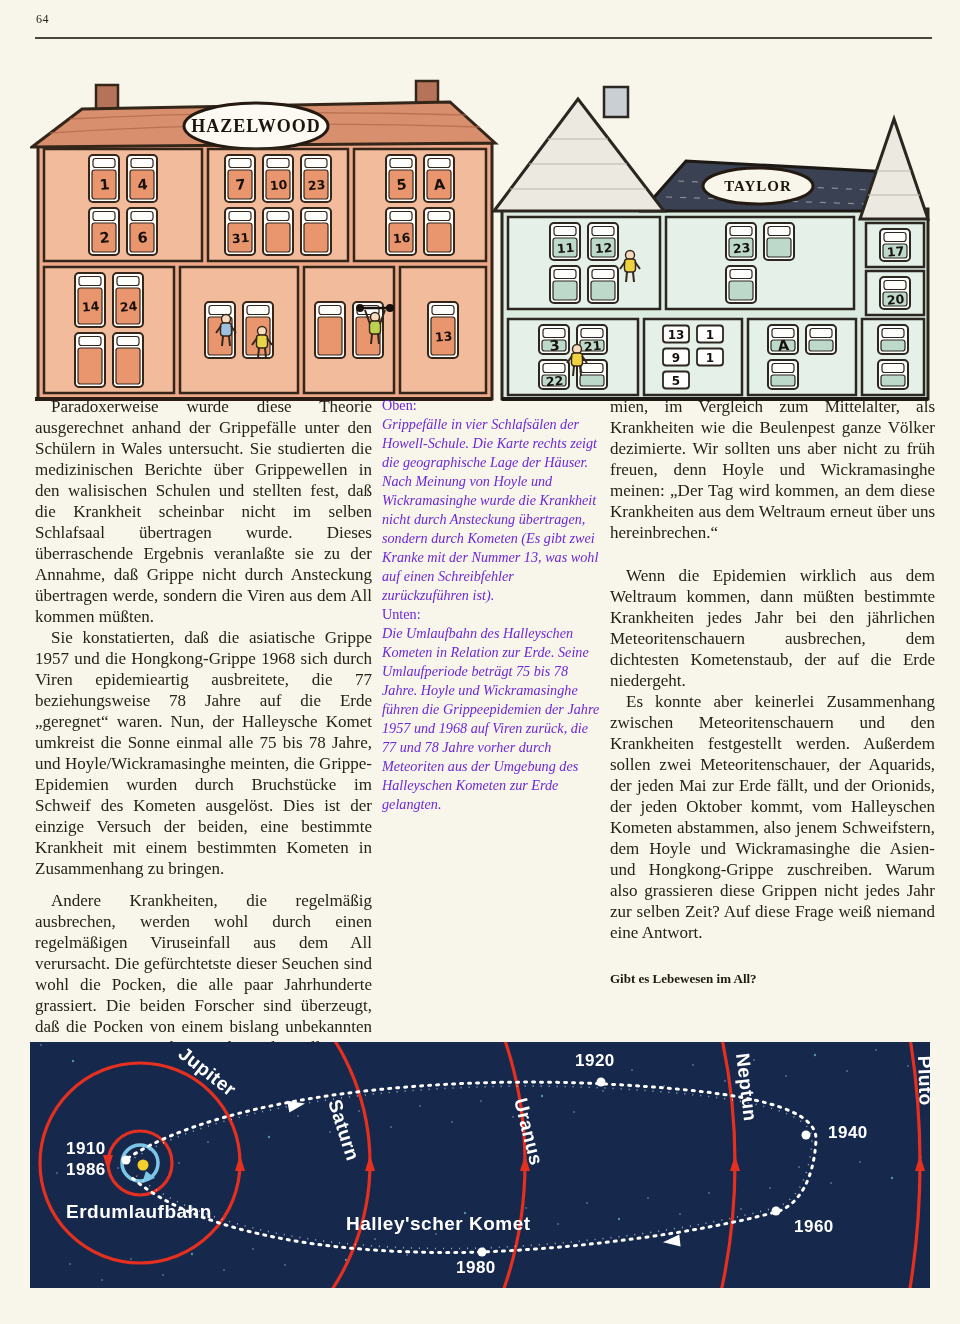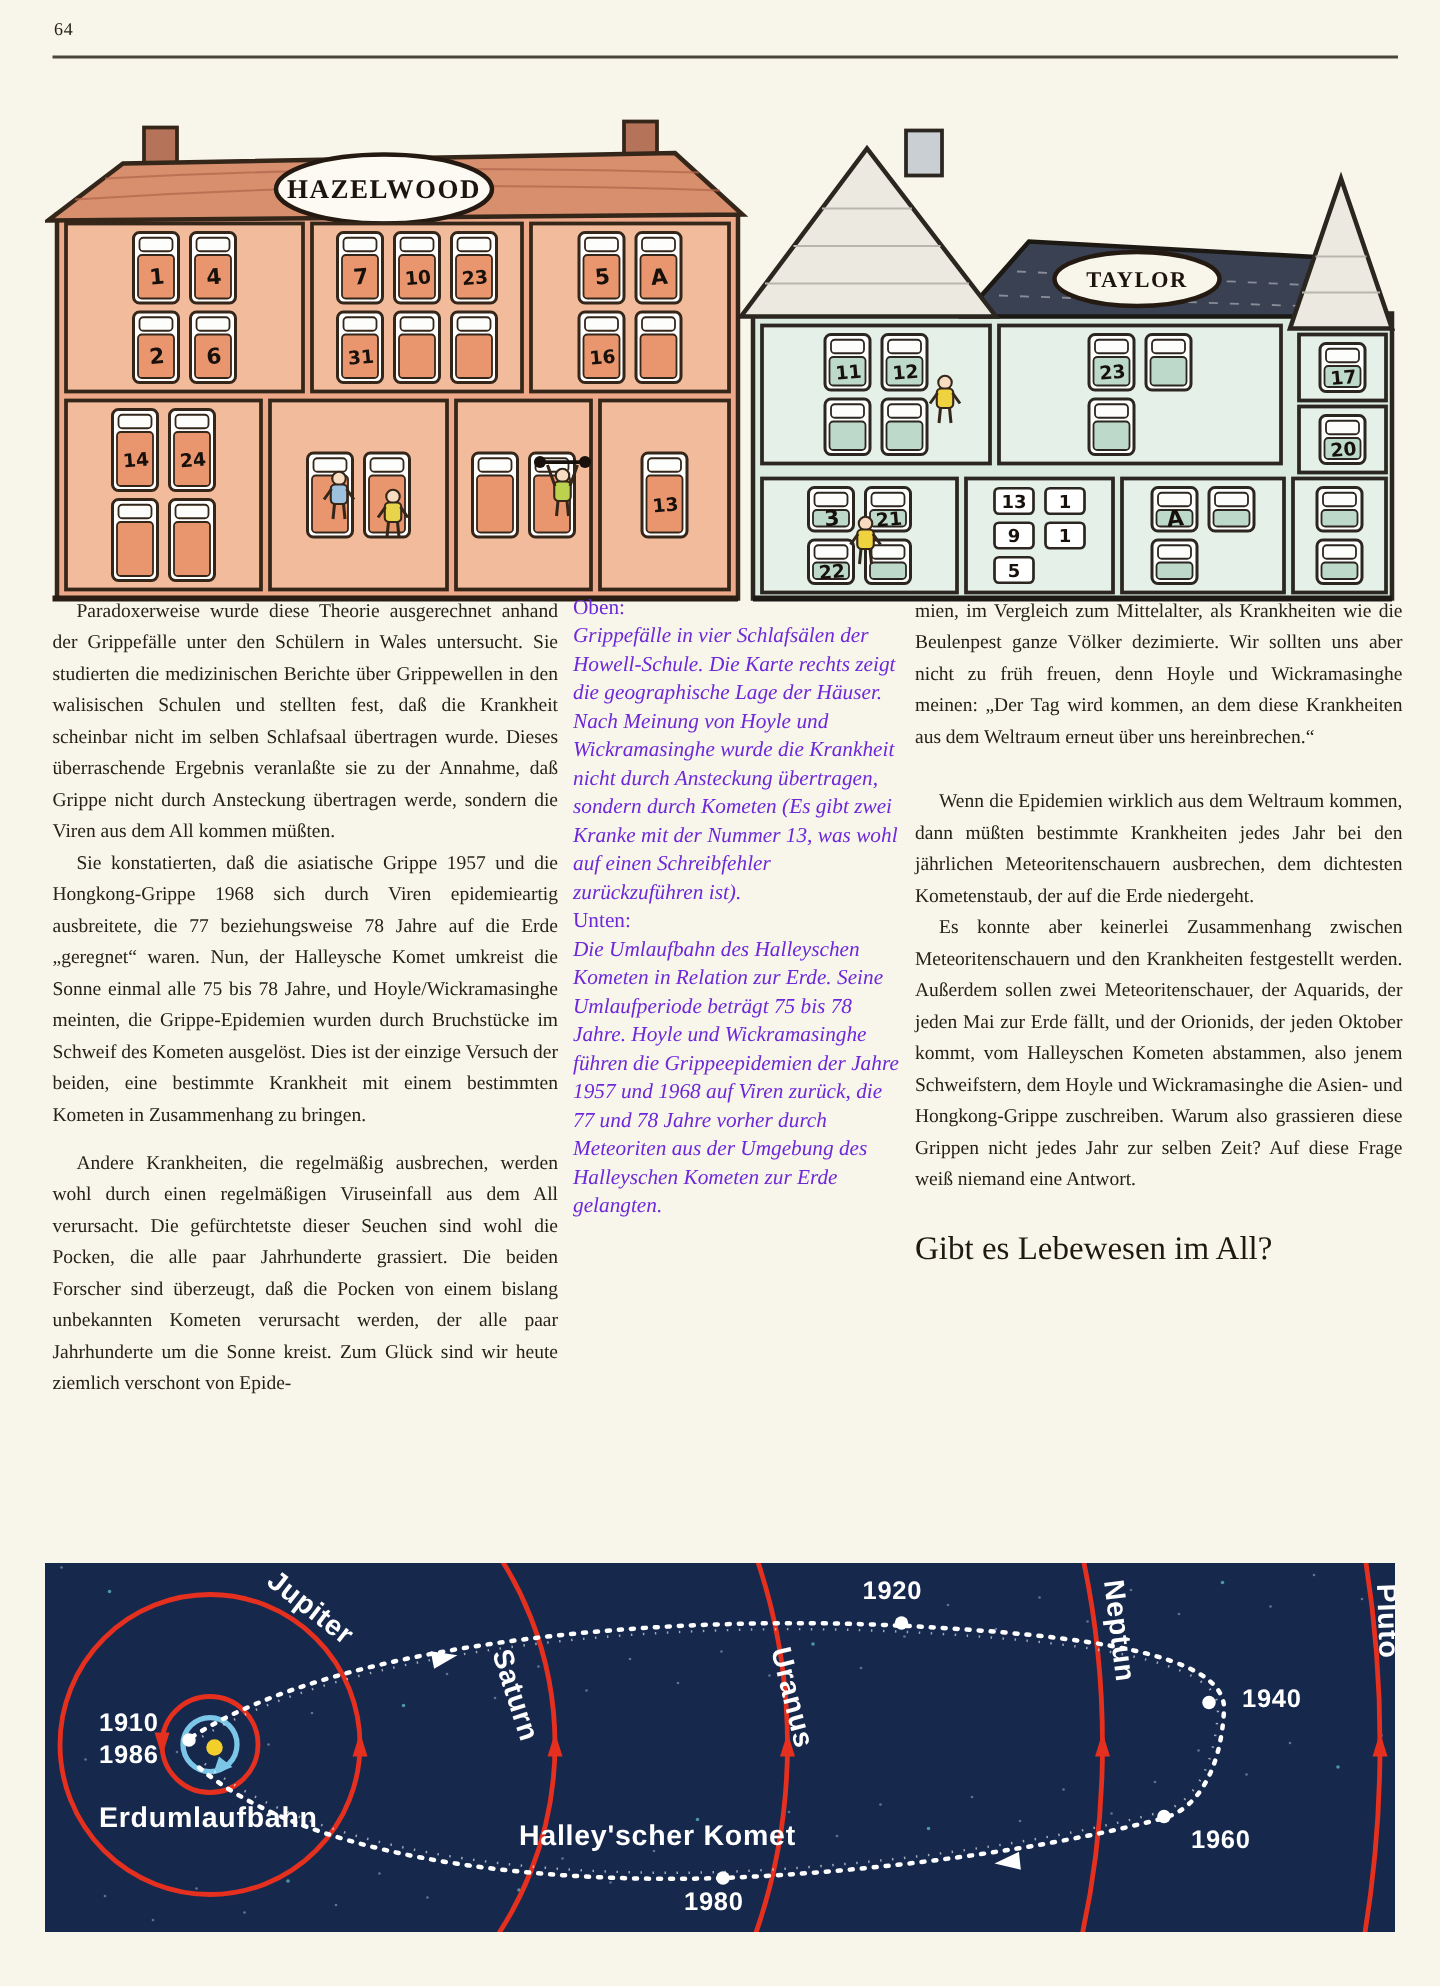--- a/index.html
+++ b/index.html
@@ -6,25 +6,25 @@
   body{margin:0;background:#d9d4c6}
   .page{position:relative;width:960px;height:1324px;background:#f8f5ea;
         font-family:"Liberation Serif",serif;color:#262219;overflow:hidden}
   .folio{position:absolute;left:36px;top:12px;font-size:12px;letter-spacing:.5px}
   .head-rule{position:absolute;left:35px;top:37px;width:897px;height:2px;background:#4a463a}
   .illu{position:absolute;left:30px;top:68px;width:900px;height:340px}
   .cols{position:absolute;left:35px;top:396px;width:900px;display:flex;align-items:flex-start}
   .col-left{width:337px}
   .col-mid{width:218px;margin-left:10px}
   .col-right{width:325px;margin-left:10px}
-  .body-p{margin:0;font-size:13px;line-height:21px;text-align:justify;hyphens:auto}
+  .body-p{margin:0;font-size:17px;line-height:21px;text-align:justify;hyphens:auto}
   .indent{text-indent:16px}
   .gap-s{margin-top:11px}
   .gap-l{margin-top:22px}
-  .col-heading{margin:25px 0 9px 0;font-size:22px;line-height:22px;font-weight:normal;color:#1e1a12}
+  .col-heading{margin:25px 0 9px 0;font-size:13px;line-height:22px;font-weight:bold;color:#1e1a12}
   .caption{font-size:14.2px;line-height:19px;color:#6d28d9}
   .cap-gap{}
   .cap-label{display:block;font-style:normal}
   .cap-text{font-style:italic}
   .diagram{position:absolute;left:30px;top:1042px;width:900px;height:246px}
   .sign{font-family:"Liberation Serif",serif;font-weight:bold;font-size:18px;letter-spacing:1px;fill:#1c140d}
   .sign-sm{font-size:15px}
   text.dlabel{font-family:"Liberation Sans",sans-serif;font-weight:bold;fill:#ffffff;letter-spacing:.5px}
   .chimney{fill:#b5745a;stroke:#35261a;stroke-width:2.5}
   .chimney2{fill:#c9cfd3;stroke:#2c2620;stroke-width:2.5}

